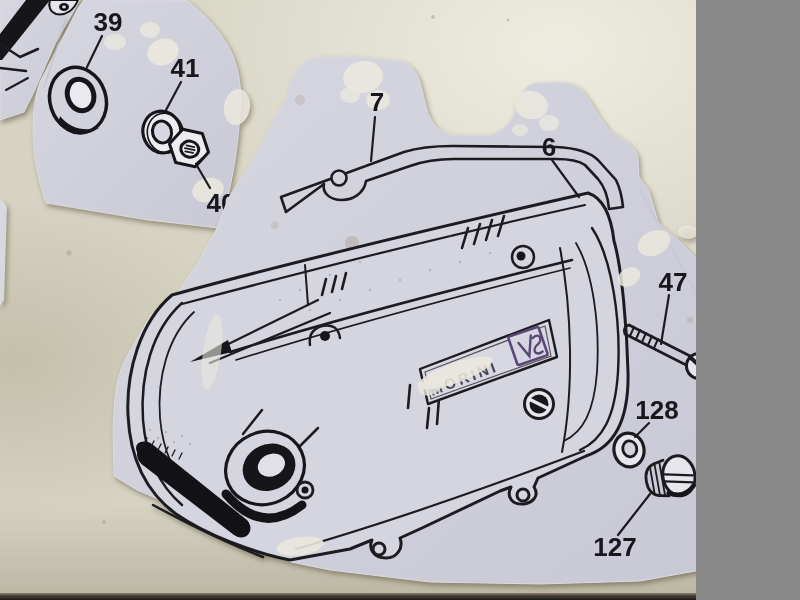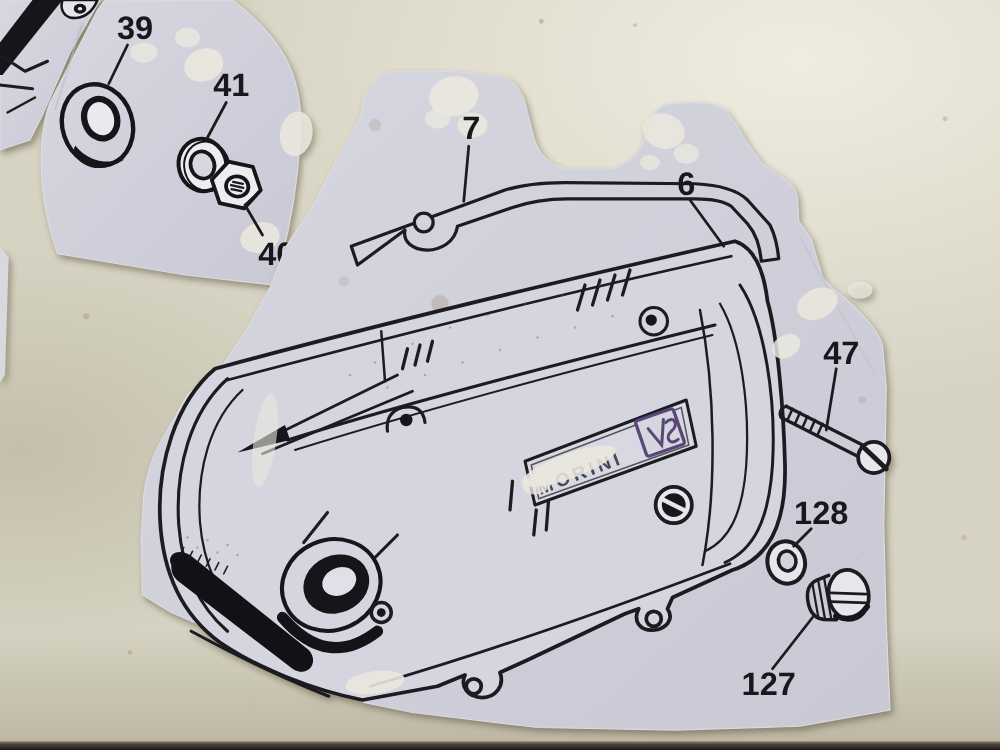--- a/index.html
+++ b/index.html
@@ -1,17 +1,17 @@
 <!DOCTYPE html>
 <html><head>
 <meta charset="utf-8">
 <style>
   html,body{margin:0;padding:0;background:#888;}
   .photo{
-    position:relative;width:800px;height:600px;overflow:hidden;
+    position:relative;width:696px;height:600px;overflow:hidden;
     font-family:"Liberation Sans",sans-serif;
     background:
       radial-gradient(120% 90% at 80% 8%, rgba(240,238,226,.95) 0%, rgba(240,238,226,0) 52%),
       radial-gradient(45% 35% at 0% 0%, rgba(128,116,90,.50) 0%, rgba(128,116,90,0) 60%),
       radial-gradient(55% 45% at 2% 60%, rgba(150,140,112,.28) 0%, rgba(150,140,112,0) 60%),
       linear-gradient(to top, rgba(146,138,114,.40) 0%, rgba(146,138,114,0) 16%),
       #d6d3c2;
   }
   .bottom-strip{
     position:absolute;left:0;bottom:0;width:100%;height:7px;

